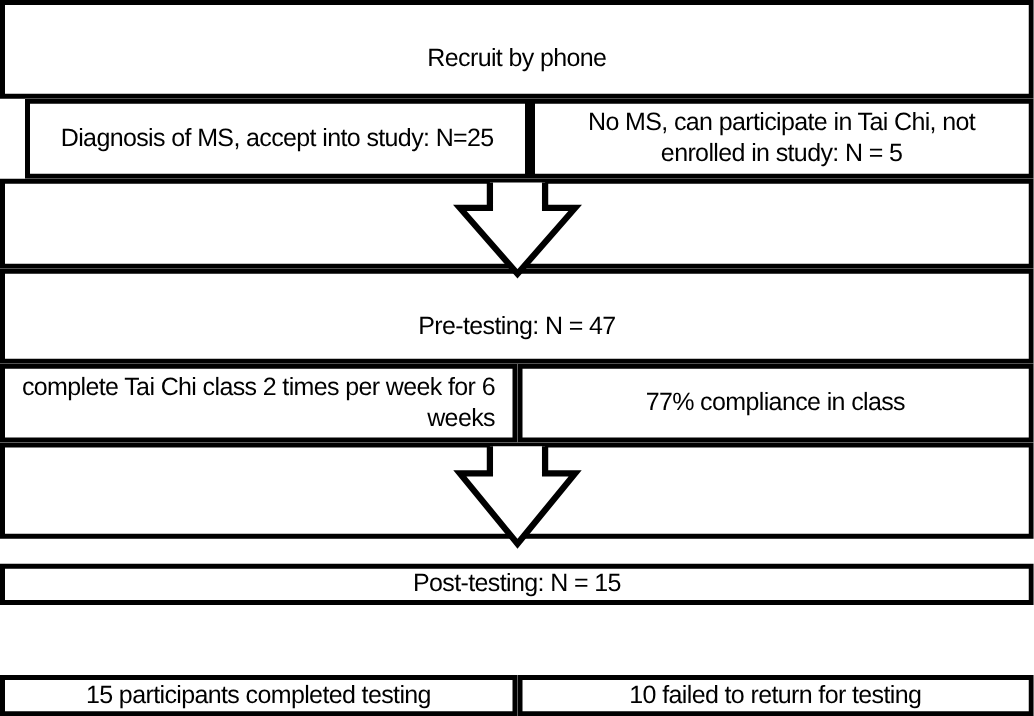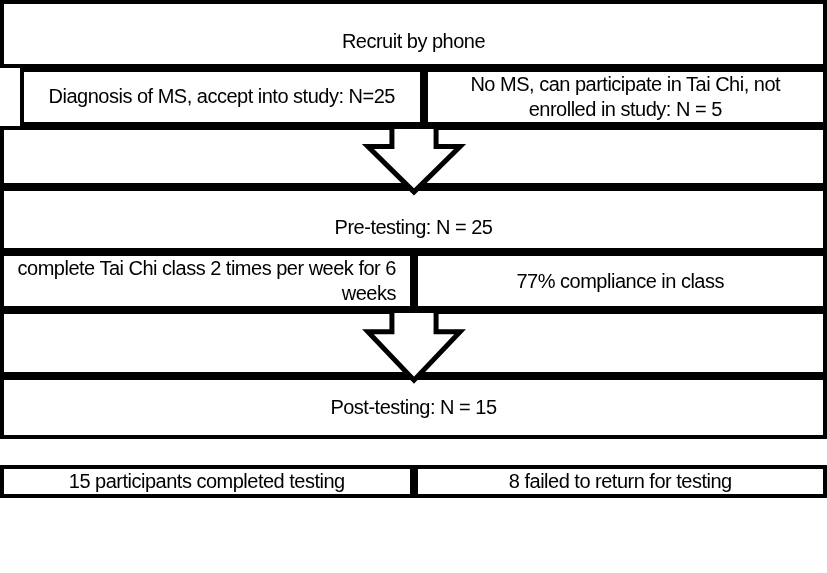--- a/index.html
+++ b/index.html
@@ -3,21 +3,21 @@
 <meta charset="utf-8">
 <style>
   html, body {
     margin: 0;
     padding: 0;
     background: #ffffff;
   }
   .diagram {
     position: relative;
     width: 827px;
-    height: 498px;
+    height: 573px;
     box-sizing: border-box;
     background: #ffffff;
     display: flex;
     flex-direction: column;
     font-family: "Liberation Sans", "DejaVu Sans", sans-serif;
     color: #000000;
   }
   .row {
     display: flex;
     flex-direction: row;
@@ -44,21 +44,21 @@
   .pad-down {
     padding-top: 16px;
   }
   
   .r1 { height: 79px; }
   .r2 { height: 64px; padding-left: 20px; }
   .r3 { height: 72px; }
   .r4 { height: 76px; }
   .r5 { height: 63px; }
   .r6 { height: 77px; }
-  .r7 { height: 73px; }
+  .r7 { height: 73px; align-items: center; }
   .r8 { height: 69px; align-items: flex-end; }
   .arrow-band .cell {
     overflow: visible;
   }
   .arrow-svg {
     position: absolute;
     left: 50%;
     transform: translateX(-50%);
     top: -1px;
     height: calc(100% + 10px);
@@ -93,21 +93,21 @@
   <div class="row r3 arrow-band">
     <div class="cell">
       <svg class="arrow-svg" viewBox="0 0 100 80" preserveAspectRatio="none">
         <path d="M27,0 L27,22 L2,22 L50,79 L98,22 L73,22 L73,0" fill="#ffffff" stroke="#000000" stroke-width="5" vector-effect="non-scaling-stroke" stroke-linejoin="miter"></path>
       </svg>
     </div>
   </div>
 
   <div class="row r4">
     <div class="cell">
-      <span class="cell-text pad-down">Pre-testing: N = 25</span>
+      <span class="cell-text pad-down">Pre-testing: N = 47</span>
     </div>
   </div>
 
   <div class="row r5">
     <div class="cell">
       <span class="cell-text narrow-410">complete Tai Chi class 2 times per week for 6
 weeks</span>
     </div>
     <div class="cell">
       <span class="cell-text">77% compliance in class</span>
@@ -126,17 +126,17 @@
     <div class="cell">
       <span class="cell-text">Post-testing: N = 15</span>
     </div>
   </div>
 
   <div class="row r8">
     <div class="cell">
       <span class="cell-text">15 participants completed testing</span>
     </div>
     <div class="cell">
-      <span class="cell-text">8 failed to return for testing</span>
+      <span class="cell-text">10 failed to return for testing</span>
     </div>
   </div>
 
 </div>
 
 </body></html>

